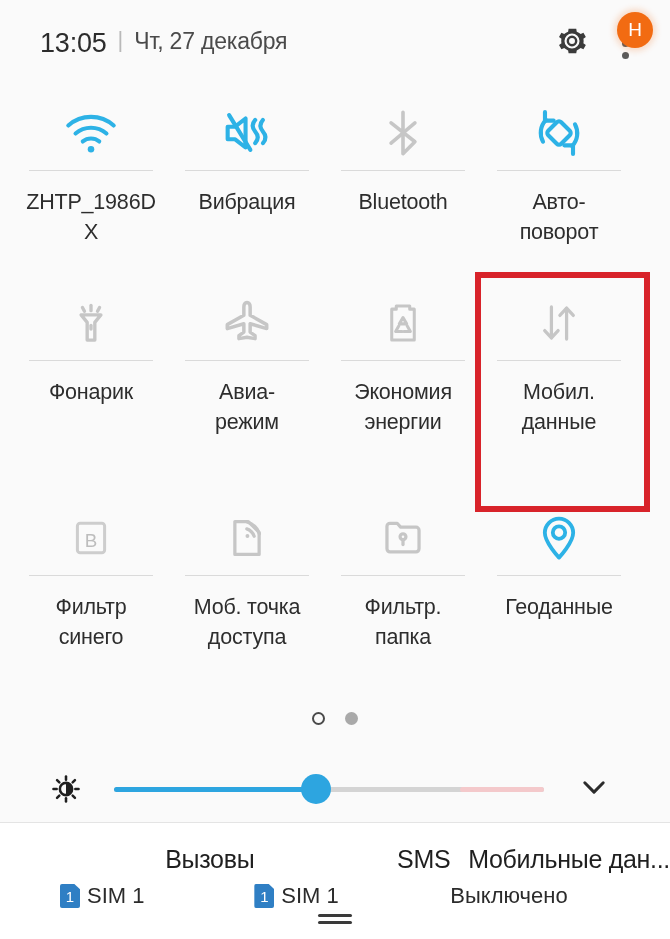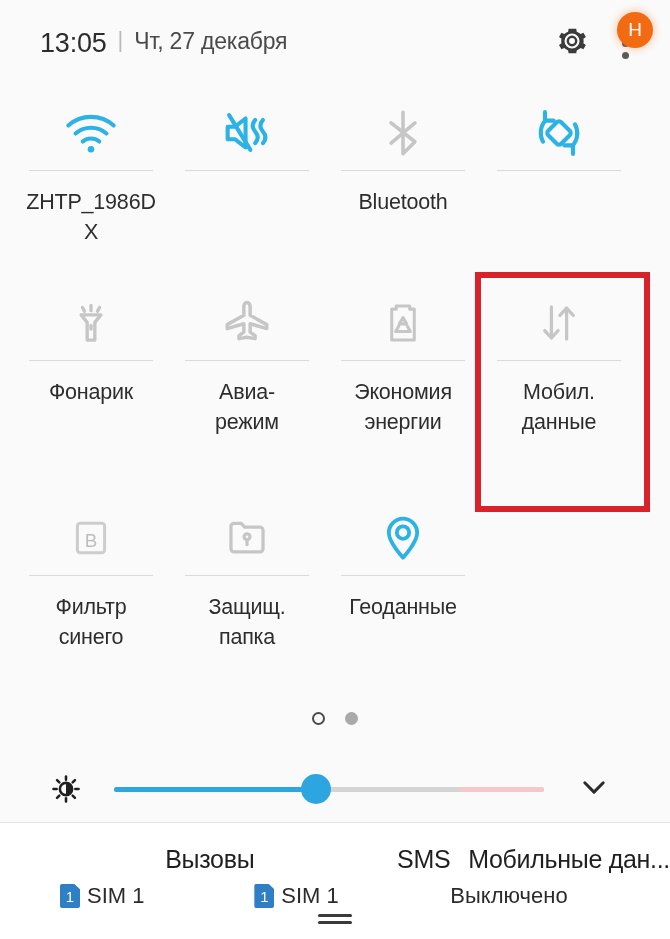--- a/index.html
+++ b/index.html
@@ -351,20 +351,21 @@
           <svg width="58" height="58" viewBox="0 0 24 24">
             <g fill="none" stroke="#2db2e6" stroke-width="1.7" stroke-linejoin="round" stroke-linecap="round">
               <path d="M4 9.4h3.1L11.4 6v12l-4.3-3.4H4z"></path>
               <path d="M15.4 6.6c-1.4 1.6-1.4 3.2 0 4.8s1.4 3.2 0 4.8"></path>
               <path d="M18.6 6.6c-1.4 1.6-1.4 3.2 0 4.8s1.4 3.2 0 4.8"></path>
               <path d="M4.6 4.6 13.4 19"></path>
             </g>
           </svg>
         </div>
         <div class="tile-rule"></div>
+        <div class="tile-label">Вибрация</div>
       </div>
 
       <div class="tile">
         <div class="tile-icon">
           <svg width="54" height="54" viewBox="0 0 24 24">
             <g fill="none" stroke="#c6c6c6" stroke-width="1.6" stroke-linejoin="round" stroke-linecap="round">
               <path d="M12 2.8v18.4l5.3-5.3L6.7 7.5"></path>
               <path d="M6.7 16.5 17.3 7.5"></path>
             </g>
           </svg>
@@ -379,20 +380,22 @@
             <g fill="none" stroke="#2db2e6" stroke-width="1.7" stroke-linejoin="round" stroke-linecap="round">
               <rect x="8.2" y="8.2" width="7.6" height="7.6" rx="1.3" transform="rotate(45 12 12)"></rect>
               <path d="M6.6 6.6A7.6 7.6 0 0 0 5.4 15.6"></path>
               <path d="M17.4 17.4a7.6 7.6 0 0 0 1.2-9"></path>
               <path d="M6.2 3.3v3.6h3.6"></path>
               <path d="M17.8 20.7v-3.6h-3.6"></path>
             </g>
           </svg>
         </div>
         <div class="tile-rule"></div>
+        <div class="tile-label">Авто-
+поворот</div>
       </div>
     </div>
 
     <div class="tile-row row-h2">
       <div class="tile">
         <div class="tile-icon">
           <svg width="54" height="54" viewBox="0 0 24 24">
             <g fill="none" stroke="#c6c6c6" stroke-width="1.5" stroke-linejoin="round" stroke-linecap="round">
               <path d="M7.6 8.4h8.8l-2.7 3.3v7.9h-3.4v-7.9z"></path>
               <path d="M12 4.2v2.3"></path>
@@ -456,33 +459,48 @@
           <svg width="48" height="48" viewBox="0 0 24 24">
             <rect x="5.2" y="4.6" width="13.6" height="14.8" rx="1.4" fill="none" stroke="#cdcdcd" stroke-width="1.5"></rect>
             <text x="12" y="16.3" font-family="Liberation Sans, sans-serif" font-size="9.4" fill="#bdbdbd" text-anchor="middle">B</text>
           </svg>
         </div>
         <div class="tile-rule"></div>
         <div class="tile-label">Фильтр
 синего</div>
       </div>
 
+      <div class="tile">
+        <div class="tile-icon">
+          <svg width="52" height="52" viewBox="0 0 24 24">
+            <g fill="none" stroke="#c6c6c6" stroke-width="1.5" stroke-linejoin="round" stroke-linecap="round">
+              <path d="M6.4 4.4h6.2l5 5v10.2H6.4z"></path>
+              <path d="M12.1 4.6a8.6 8.6 0 0 1 5.6 5.5"></path>
+              <path d="M11.9 7.8a5.4 5.4 0 0 1 3.4 3.4"></path>
+              <circle cx="12.2" cy="11.1" r="0.9" fill="#c6c6c6" stroke="none"></circle>
+            </g>
+          </svg>
+        </div>
+        <div class="tile-rule"></div>
+        <div class="tile-label">Моб. точка
+доступа</div>
+      </div>
 
       <div class="tile">
         <div class="tile-icon">
           <svg width="52" height="52" viewBox="0 0 24 24">
             <g fill="none" stroke="#c6c6c6" stroke-width="1.5" stroke-linejoin="round" stroke-linecap="round">
               <path d="M4.6 6.6a1.4 1.4 0 0 1 1.4-1.4h3.3l1.6 1.8h7.1a1.4 1.4 0 0 1 1.4 1.4v8.6a1.4 1.4 0 0 1-1.4 1.4H6a1.4 1.4 0 0 1-1.4-1.4z"></path>
               <circle cx="12" cy="11.4" r="1.35"></circle>
               <path d="M12 12.8v2.2"></path>
             </g>
           </svg>
         </div>
         <div class="tile-rule"></div>
-        <div class="tile-label">Защищ.
+        <div class="tile-label">Фильтр.
 папка</div>
       </div>
 
       <div class="tile">
         <div class="tile-icon">
           <svg width="54" height="54" viewBox="0 0 24 24">
             <g fill="none" stroke="#2db2e6" stroke-width="1.7" stroke-linejoin="round">
               <path d="M12 3.4a6.3 6.3 0 0 1 6.3 6.3c0 4.4-6.3 11-6.3 11s-6.3-6.6-6.3-11A6.3 6.3 0 0 1 12 3.4z"></path>
               <circle cx="12" cy="9.6" r="2.75"></circle>
             </g>

